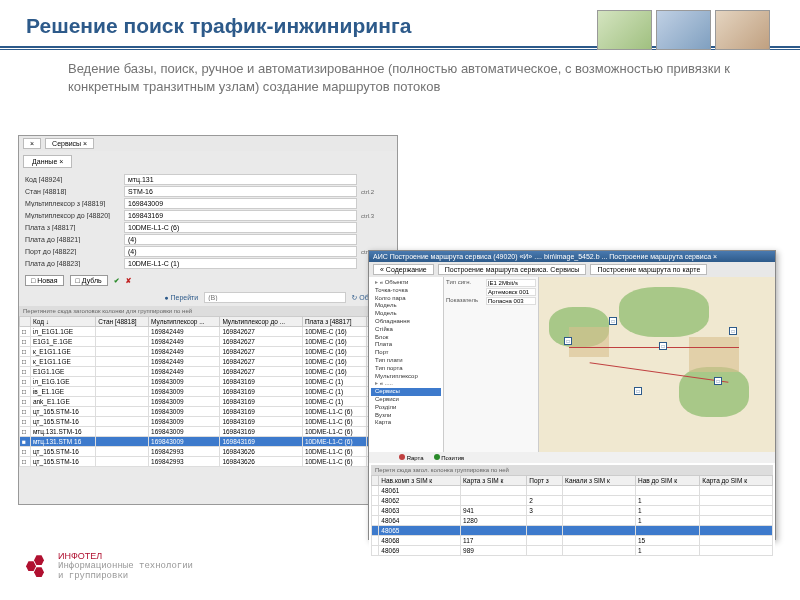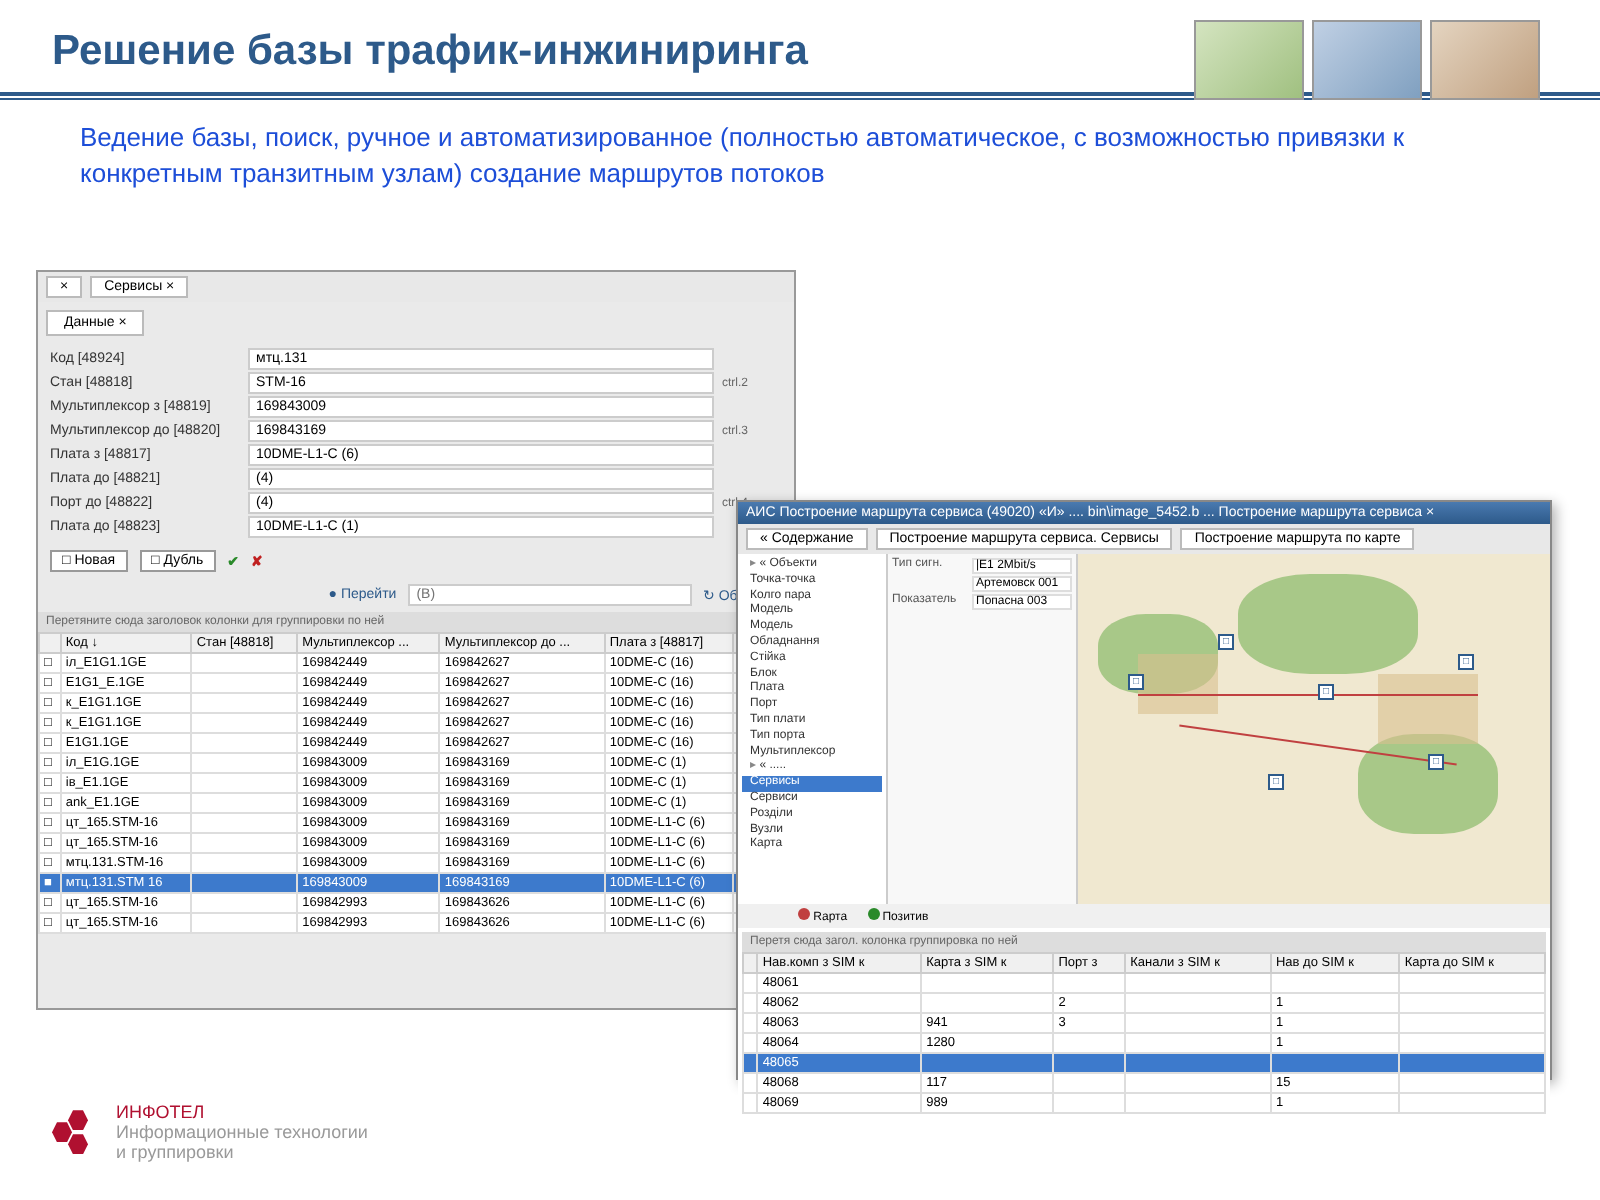--- a/index.html
+++ b/index.html
@@ -6,21 +6,21 @@
   body { width: 800px; height: 600px; font-family: Arial, sans-serif; background: #fff; position: relative; overflow: hidden; }
   
   .slide-title { color: #2d5a8a; font-size: 21px; font-weight: bold; padding: 14px 0 0 26px; }
   .title-rule { border: none; border-top: 2px solid #2d5a8a; border-bottom: 1px solid #2d5a8a; height: 4px; margin-top: 8px; }
   
   .header-images { position: absolute; right: 30px; top: 10px; display: flex; gap: 4px; }
   .header-img { width: 55px; height: 40px; background: linear-gradient(135deg,#d4e4c0,#a0c080); border: 1px solid #999; }
   .header-img:nth-child(2) { background: linear-gradient(135deg,#c0d0e4,#80a0c0); }
   .header-img:nth-child(3) { background: linear-gradient(135deg,#e4d4c0,#c0a080); }
   
-  .intro-text { color: #1d4ed8; font-size: 13px; padding: 10px 40px 8px 40px; line-height: 1.35; }
+  .intro-text { color: #737373; font-size: 13px; padding: 10px 40px 8px 40px; line-height: 1.35; margin-left: 28px; }
   
   .screenshot-area { position: absolute; left: 18px; top: 135px; width: 760px; height: 410px; }
   
   
   .win-left { position: absolute; left: 0; top: 0; width: 380px; height: 370px; background: #eaeaea; border: 1px solid #999; font-size: 7px; }
   .tab-bar { background: #e8e8e8; padding: 2px 4px; display: flex; gap: 4px; }
   .tab { background: #fff; border: 1px solid #bbb; padding: 1px 6px; font-size: 7px; cursor: pointer; }
   .subtab { background: #fff; border: 1px solid #bbb; padding: 2px 8px; margin: 4px; display: inline-block; }
   
   .form-grid { padding: 2px 6px; }
@@ -67,26 +67,26 @@
   .bottom-grid-wrap { background: #fff; padding: 2px; }
   .legend-row { display: flex; gap: 10px; padding: 2px 30px; font-size: 6px; align-items: center; }
   .legend-dot { width: 6px; height: 6px; display: inline-block; border-radius: 50%; }
   
   
   .footer { position: absolute; left: 26px; bottom: 18px; display: flex; align-items: center; gap: 8px; }
   .logo { width: 24px; height: 24px; position: relative; }
   .hex { width: 10px; height: 10px; background: #b01030; position: absolute; clip-path: polygon(25% 0,75% 0,100% 50%,75% 100%,25% 100%,0 50%); }
   .footer-text { font-size: 9px; line-height: 1.1; }
   .footer-text .name { color: #b01030; }
-  .footer-text .tag { color: #999; }
+  .footer-text .tag { color: #999; font-family: Liberation Mono, monospace; }
 </style>
 </head>
 <body>
 
-<div class="slide-title">Решение базы трафик-инжиниринга</div>
+<div class="slide-title">Решение поиск трафик-инжиниринга</div>
 <div class="header-images">
   <div class="header-img"></div>
   <div class="header-img"></div>
   <div class="header-img"></div>
 </div>
 <hr class="title-rule">
 
 <div class="intro-text">Ведение базы, поиск, ручное и автоматизированное (полностью автоматическое, с возможностью привязки к конкретным транзитным узлам) создание маршрутов потоков</div>
 
 <div class="screenshot-area">

